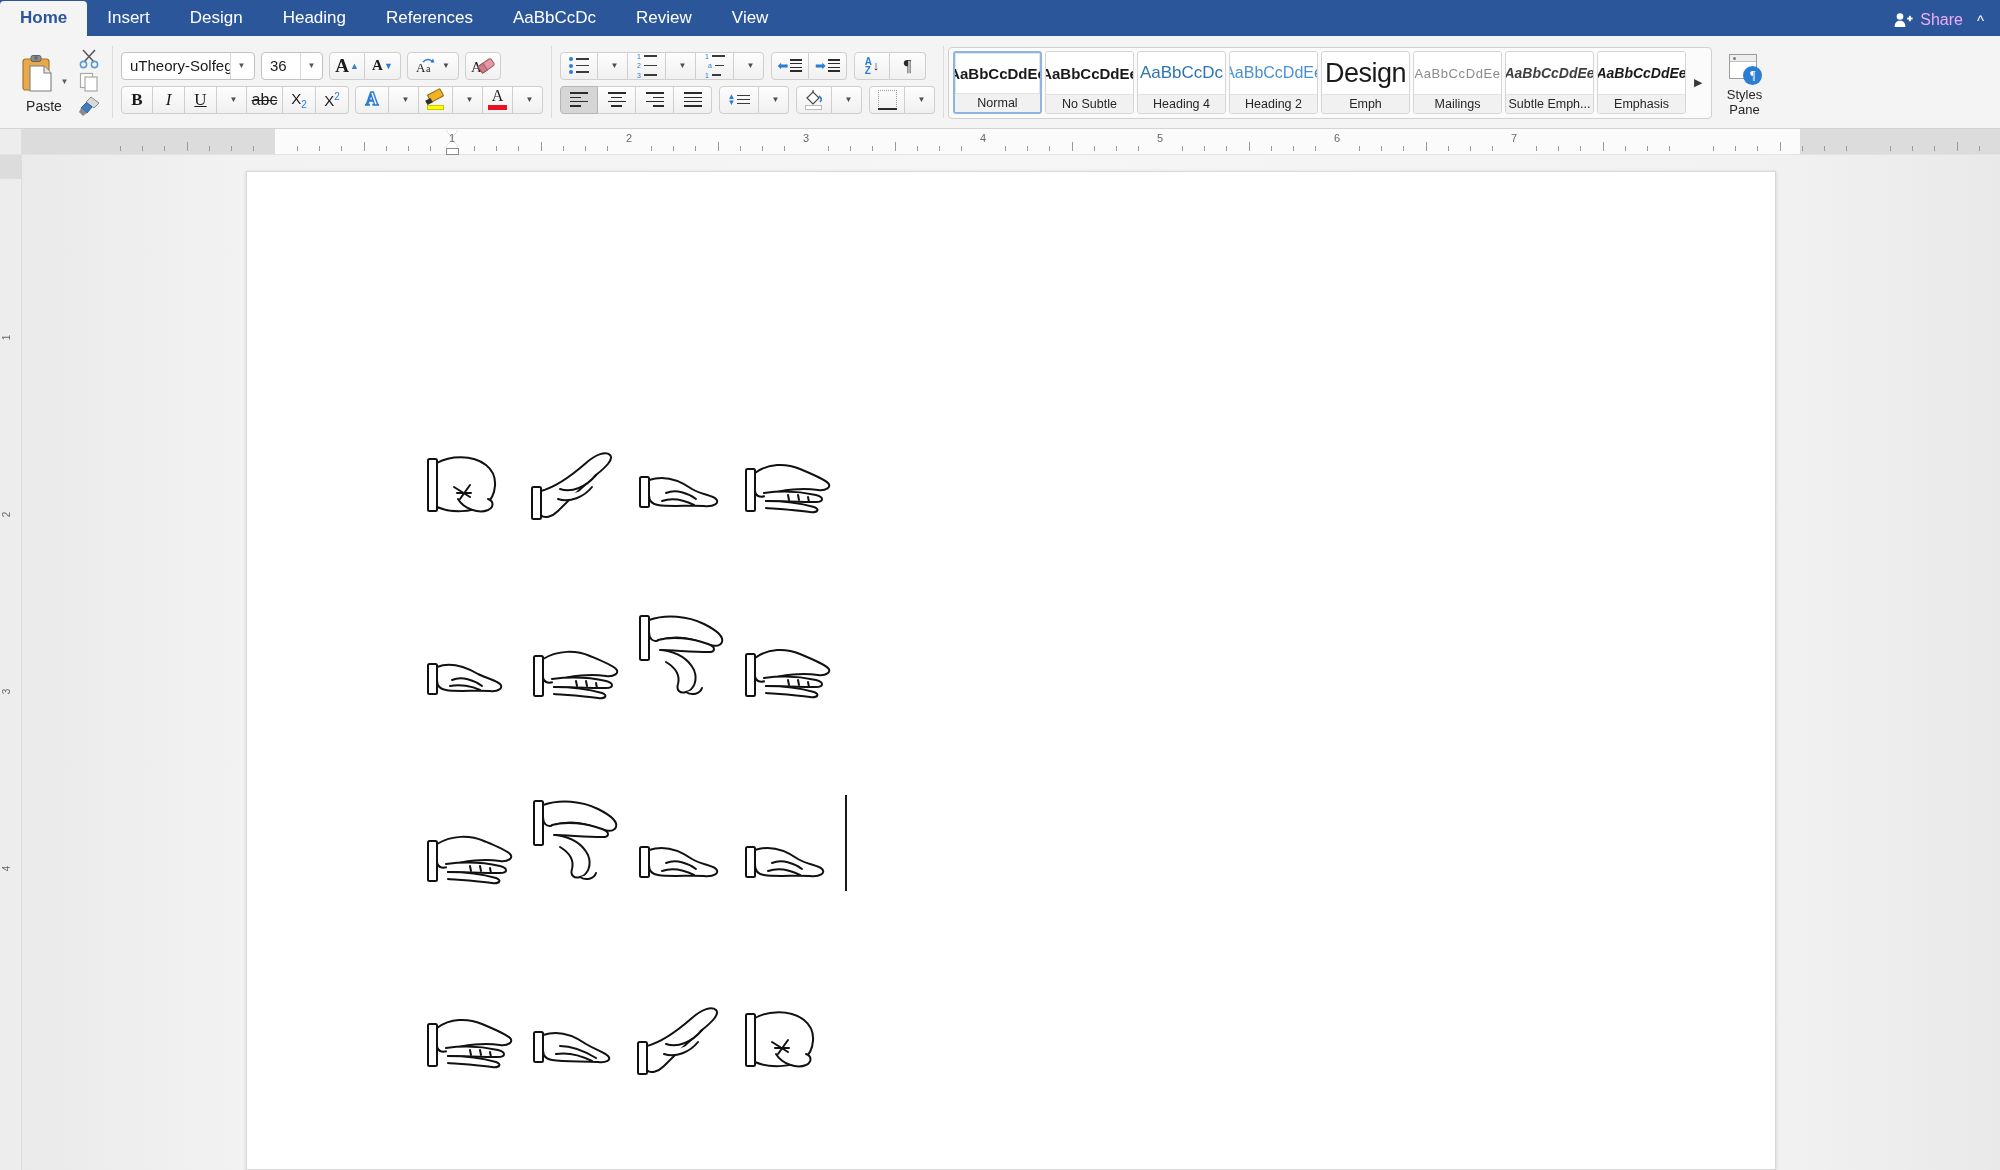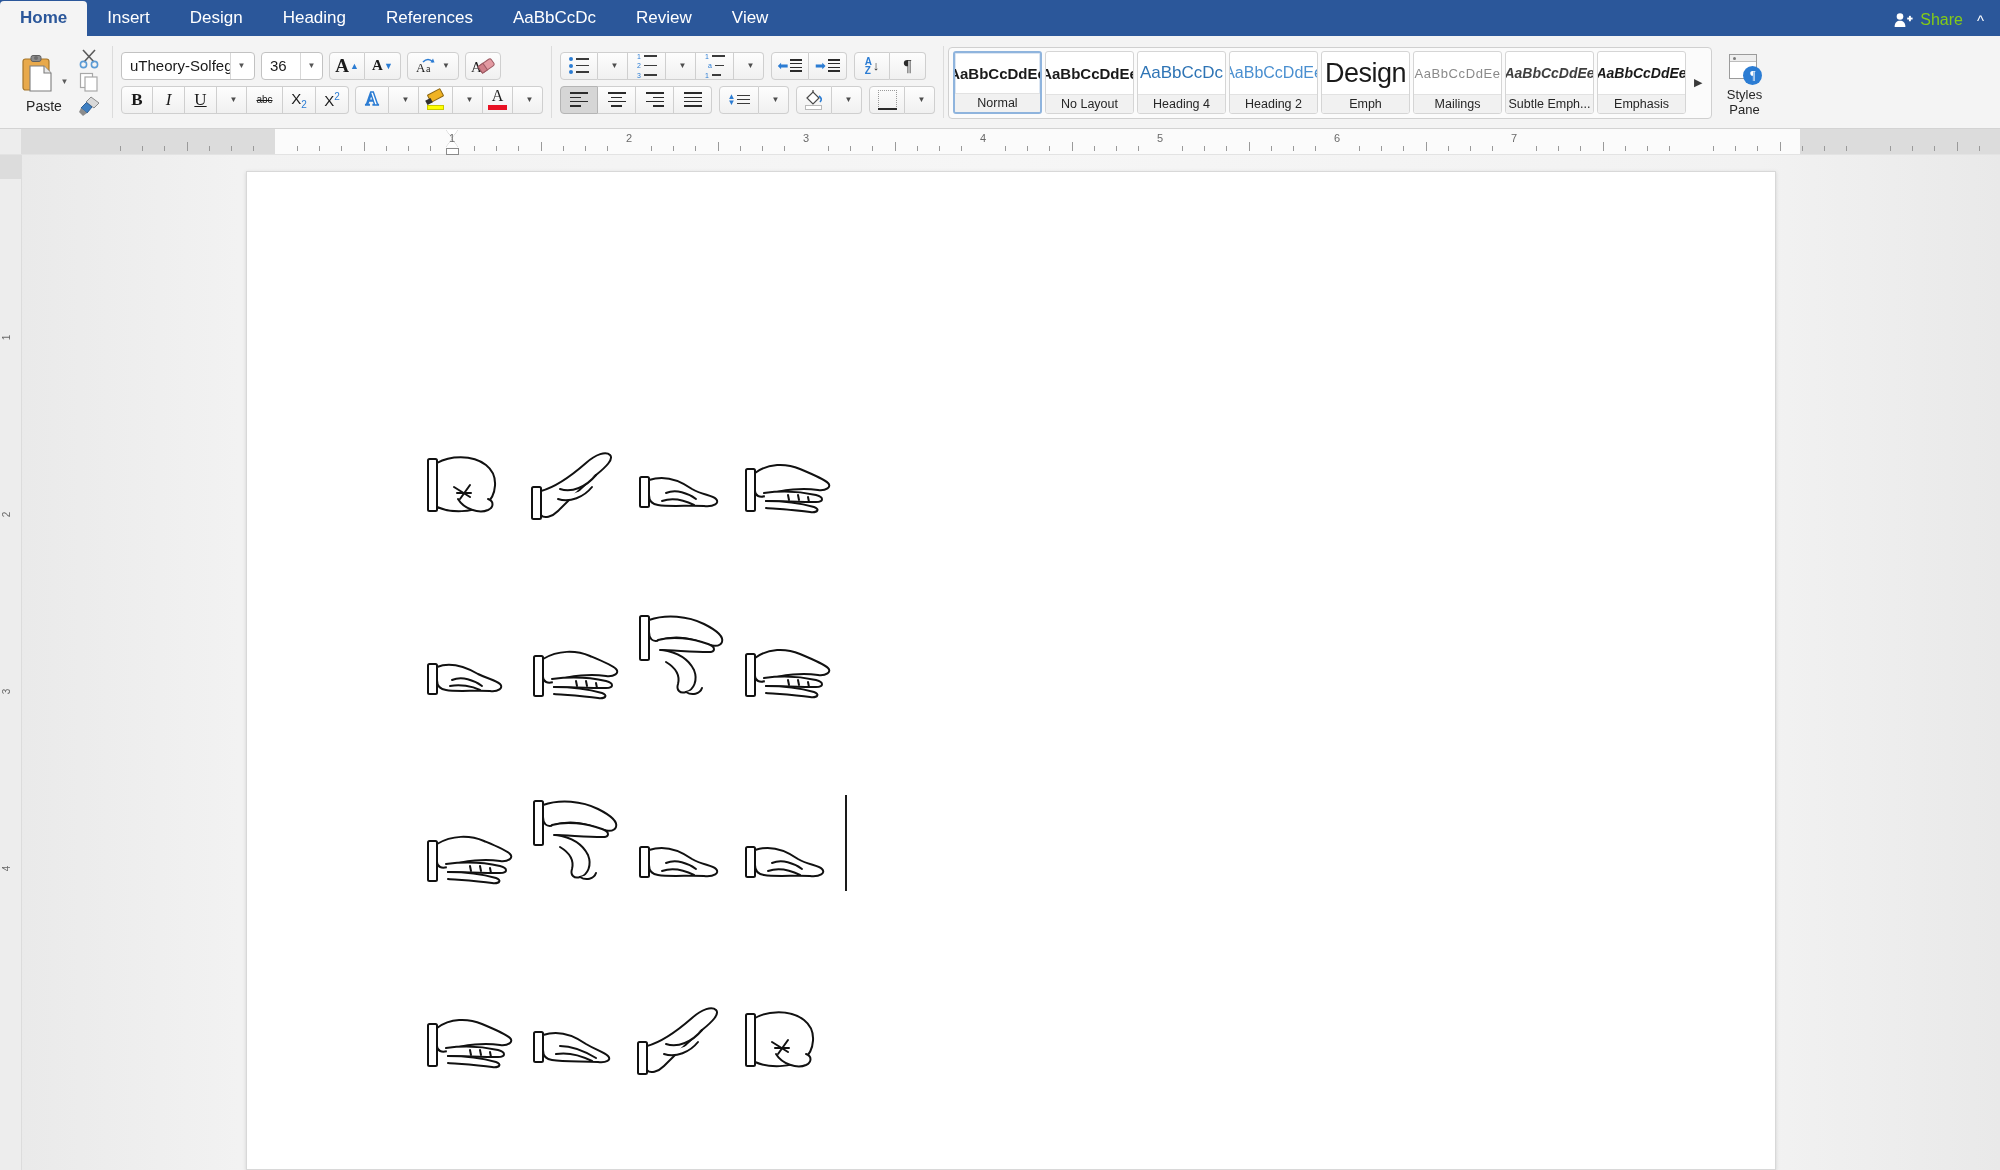--- a/index.html
+++ b/index.html
@@ -35,21 +35,21 @@
   .tabbar-right {
     position: absolute;
     right: 12px;
     bottom: 7px;
     display: flex;
     align-items: center;
     gap: 14px;
   }
   .share {
     display: flex; align-items: center; gap: 7px;
-    color: #84cc16; font-size: 16px;
+    color: #f0abfc; font-size: 16px;
   }
   .chev-up {
     color: #ffffff; font-size: 15px; padding-right: 4px;
   }
 
   
   .ribbon {
     height: 93px;
     background: #f4f4f4;
     border-bottom: 1px solid #d3d3d3;
@@ -117,21 +117,21 @@
   .font-size .val { width: 38px; }
 
   .grow-A { font-size: 19px; font-weight: 600; font-family: "Liberation Serif", serif;}
   .small-A { font-size: 15px; font-weight: 600; font-family: "Liberation Serif", serif;}
   .tri-up { color: #2b7cd3; font-size: 9px; margin-left: 1px; }
   .tri-dn { color: #2b7cd3; font-size: 9px; margin-left: 1px; }
 
   .bold-b { font-family:"Liberation Serif", serif; font-weight:bold; font-size:17px;}
   .ital-i { font-family:"Liberation Serif", serif; font-style:italic; font-size:17px;}
   .und-u  { font-family:"Liberation Serif", serif; font-size:17px; text-decoration: underline;}
-  .strike { font-size: 10px; text-decoration: line-through; }
+  .strike { font-size: 16px; text-decoration: line-through; }
   .supsub { font-size: 15px; }
   .supsub sub, .supsub sup { color:#2b7cd3; font-size: 10px; }
 
   .hl-btn { width: 34px; }
   .highlighter {
     width: 20px; height: 20px; position: relative;
   }
   .hl-pen {
     position:absolute; left:2px; top:1px; width:15px; height:9px;
     background:#f0b323; border:1px solid #8a6410;
@@ -663,21 +663,21 @@
       <div class="style-item sel">
         <div class="style-prev">
             <span class="sp-normal">AaBbCcDdEe</span>
           </div>
         <div class="style-name">Normal</div>
       </div>
       <div class="style-item">
         <div class="style-prev">
             <span class="sp-nospace">AaBbCcDdEe</span>
           </div>
-        <div class="style-name">No Layout</div>
+        <div class="style-name">No Subtle</div>
       </div>
       <div class="style-item">
         <div class="style-prev">
             <span class="sp-h1">AaBbCcDc</span>
           </div>
         <div class="style-name">Heading 4</div>
       </div>
       <div class="style-item">
         <div class="style-prev">
             <span class="sp-h2">AaBbCcDdEe</span>

